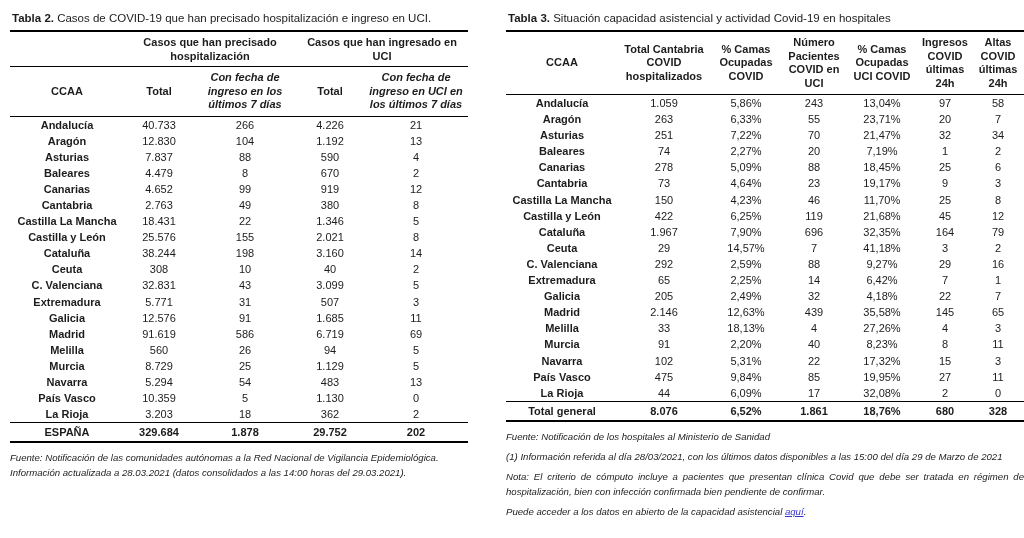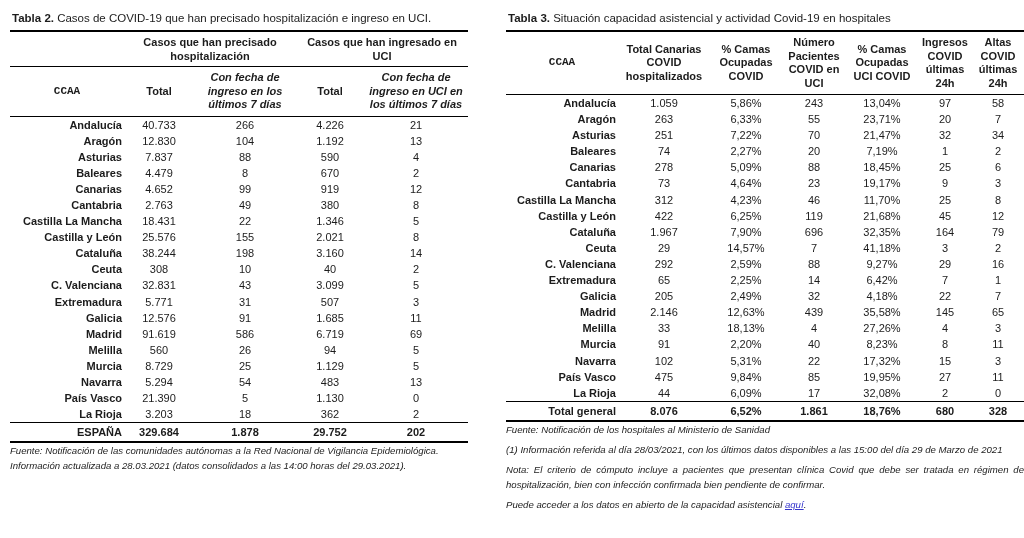--- a/index.html
+++ b/index.html
@@ -41,35 +41,35 @@
   
   .t2 thead tr.cols th, .t3 thead tr.cols th {
     font-weight: 700;
     text-align: center;
     vertical-align: middle;
     line-height: 13.5px;
     padding: 4px 2px;
     border-bottom: 1.5px solid #000;
   }
   .t2 thead tr.cols th.italic { font-style: italic; }
-  th.ccaa-h { text-align: left; padding-left: 2px !important; font-family: Liberation Mono, monospace; }
+  th.ccaa-h { text-align: left; padding-left: 2px !important; }
 
   tbody.data td { height: 16.1px; line-height: 16.1px; white-space: nowrap; overflow: hidden; }
-  td.ccaa { font-weight: 700; text-align: right; }
+  td.ccaa { font-weight: 700; text-align: center; }
   td.num  { text-align: center; }
 
   tbody.totals td {
     font-weight: 700;
     height: 18px; line-height: 18px;
     border-top: 1.5px solid #000;
     border-bottom: 2.5px solid #000;
     white-space: nowrap;
   }
 
-  .notes { padding-top: 0; }
+  .notes { padding-top: 7px; }
   .notes p {
     margin: 0;
     font-style: italic;
     font-size: 9.6px;
     line-height: 15px;
     color: #1c1c1c;
   }
   .t3-block .notes p { margin-bottom: 5px; text-align: justify; }
   .t2-block .notes { width: 470px; }
   .notes a { }
@@ -220,21 +220,21 @@
           </tr>
           <tr>
             <td class="ccaa">Navarra</td>
             <td class="num">5.294</td>
             <td class="num">54</td>
             <td class="num">483</td>
             <td class="num">13</td>
           </tr>
           <tr>
             <td class="ccaa">País Vasco</td>
-            <td class="num">21.390</td>
+            <td class="num">10.359</td>
             <td class="num">5</td>
             <td class="num">1.130</td>
             <td class="num">0</td>
           </tr>
           <tr>
             <td class="ccaa">La Rioja</td>
             <td class="num">3.203</td>
             <td class="num">18</td>
             <td class="num">362</td>
             <td class="num">2</td>
@@ -266,21 +266,21 @@
           <col style="width:92px">
           <col style="width:72px">
           <col style="width:64px">
           <col style="width:72px">
           <col style="width:54px">
           <col style="width:52px">
       </colgroup>
       <thead>
         <tr class="cols">
           <th class="ccaa-h">CCAA</th>
-          <th>Total Canarias COVID hospitalizados</th>
+          <th>Total Cantabria COVID hospitalizados</th>
           <th>% Camas Ocupadas COVID</th>
           <th>Número Pacientes COVID en UCI</th>
           <th>% Camas Ocupadas UCI COVID</th>
           <th>Ingresos COVID últimas 24h</th>
           <th>Altas COVID últimas 24h</th>
         </tr>
       </thead>
       <tbody class="data">
           <tr>
             <td class="ccaa">Andalucía</td>
@@ -331,21 +331,21 @@
             <td class="ccaa">Cantabria</td>
             <td class="num">73</td>
             <td class="num">4,64%</td>
             <td class="num">23</td>
             <td class="num">19,17%</td>
             <td class="num">9</td>
             <td class="num">3</td>
           </tr>
           <tr>
             <td class="ccaa">Castilla La Mancha</td>
-            <td class="num">312</td>
+            <td class="num">150</td>
             <td class="num">4,23%</td>
             <td class="num">46</td>
             <td class="num">11,70%</td>
             <td class="num">25</td>
             <td class="num">8</td>
           </tr>
           <tr>
             <td class="ccaa">Castilla y León</td>
             <td class="num">422</td>
             <td class="num">6,25%</td>

